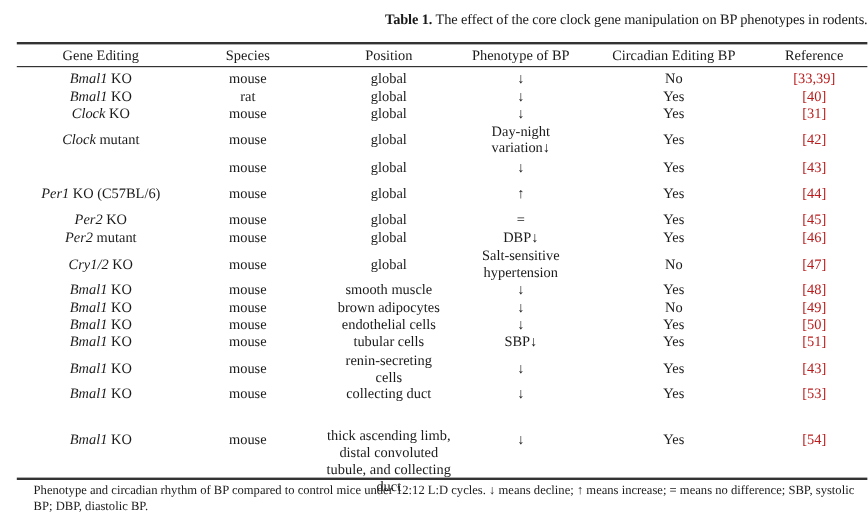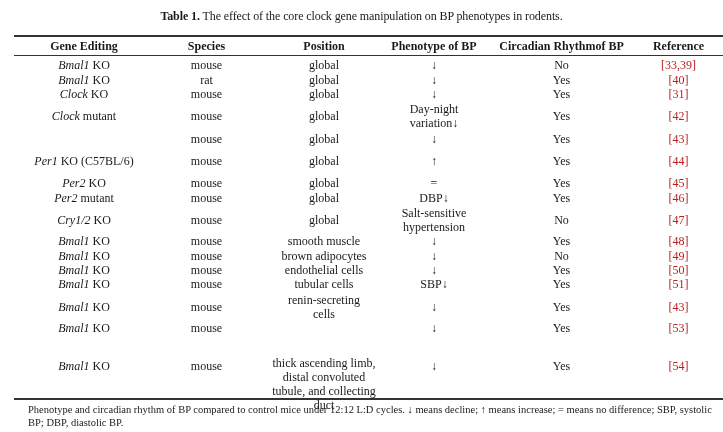--- a/index.html
+++ b/index.html
@@ -1,26 +1,26 @@
 <!DOCTYPE html>
 <html><head>
 <meta charset="utf-8">
 <style>
   html, body { margin:0; padding:0; background:#ffffff; }
   body { width:723px; height:432px; position:relative; overflow:hidden;
          font-family:"Liberation Serif","DejaVu Serif",serif; color:#1a1a1a; }
-  .caption { position:absolute; top:9px; left:0; width:723px; text-align:center;
+  .caption { position:absolute; top:9px; left:0; width:723px; text-align:right;
              font-size:12px; letter-spacing:-0.1px; }
   .caption b { font-weight:bold; }
   .rule { position:absolute; left:14px; right:0; background:#333; }
   .rule.top { top:35px; height:1.5px; }
   .rule.mid { top:55px; height:1px; }
   .rule.bot { top:398px; height:1.5px; }
   .hdr { position:absolute; top:37px; height:18px; line-height:18px; text-align:center;
-         font-size:12px; font-weight:bold; white-space:nowrap; }
+         font-size:12px; font-weight:normal; white-space:nowrap; }
   .row { position:absolute; left:14px; width:709px; }
   .cell { position:absolute; top:0; bottom:0; display:flex; align-items:center; justify-content:center;
           text-align:center; font-size:12px; line-height:14px; }
   .c0 { left:0;   width:140px; }
   .c1 { left:140px; width:105px; }
   .c2 { left:245px; width:130px; }
   .c3 { left:355px; width:130px; }
   .c4 { left:475px; width:145px; }
   .c5 { left:620px; width:89px; }
   .ref { color:#b91c1c; }
@@ -37,21 +37,21 @@
 
 <div class="rule top"></div>
 <div class="rule mid"></div>
 <div class="rule bot"></div>
 
 <div>
   <div class="hdr" style="left:14px;width:140px">Gene Editing</div>
   <div class="hdr" style="left:154px;width:105px">Species</div>
   <div class="hdr" style="left:259px;width:130px">Position</div>
   <div class="hdr" style="left:369px;width:130px">Phenotype of BP</div>
-  <div class="hdr" style="left:489px;width:145px">Circadian Rhythmof BP</div>
+  <div class="hdr" style="left:489px;width:145px">Circadian Editing BP</div>
   <div class="hdr" style="left:634px;width:89px">Reference</div>
 </div>
 
 <div id="table-body">
     <div class="row" style="top: 58px; height: 14px;">
       <div class="cell c0 gene">
         <span><i>Bmal1</i><span> KO</span></span>
       </div>
       <div class="cell c1">mouse</div>
       <div class="cell c2">global</div>
@@ -212,20 +212,21 @@
       <div class="cell c4">Yes</div>
       <div class="cell c5">
         <span class="ref">[43]</span>
       </div>
     </div>
     <div class="row" style="top: 321px; height: 14px;">
       <div class="cell c0 gene">
         <span><i>Bmal1</i><span> KO</span></span>
       </div>
       <div class="cell c1">mouse</div>
+      <div class="cell c2">collecting duct</div>
       <div class="cell c3">↓</div>
       <div class="cell c4">Yes</div>
       <div class="cell c5">
         <span class="ref">[53]</span>
       </div>
     </div>
     <div class="row" style="top: 336px; height: 60px;">
       <div class="cell c0 gene">
         <span><i>Bmal1</i><span> KO</span></span>
       </div>

